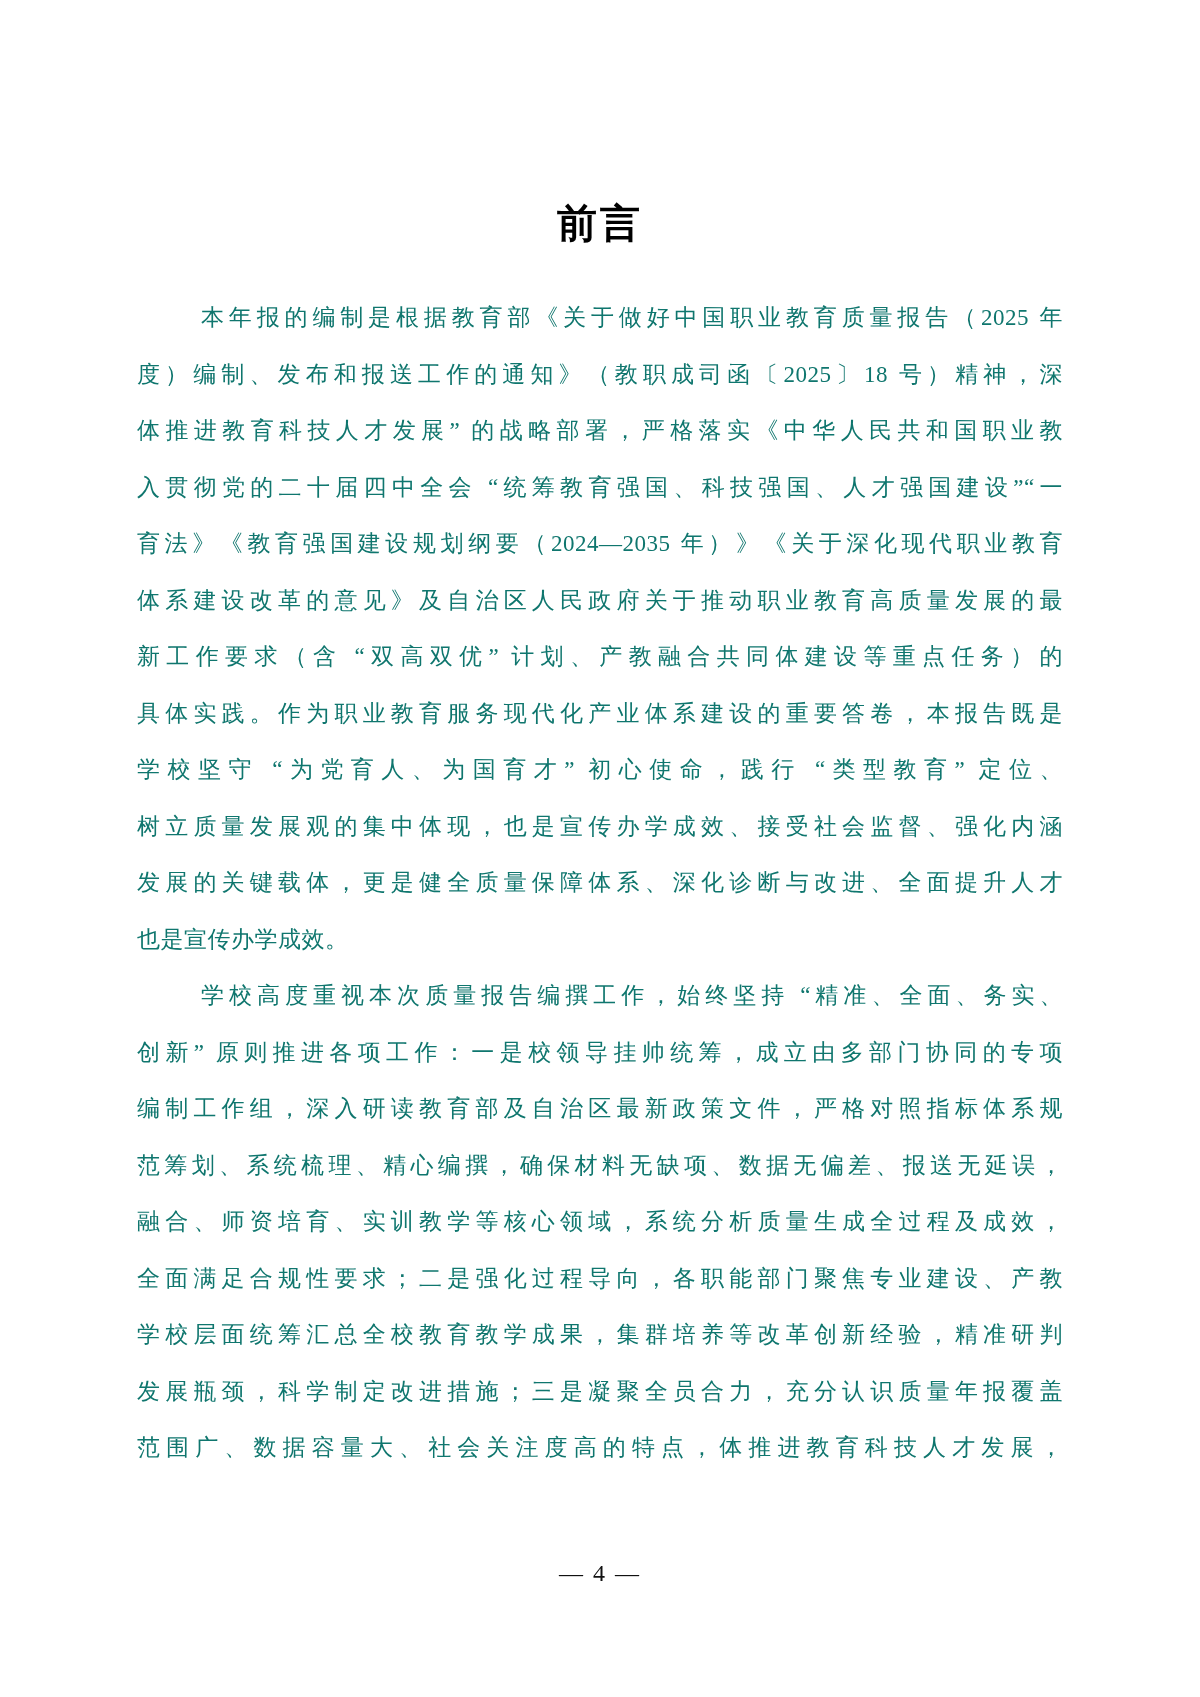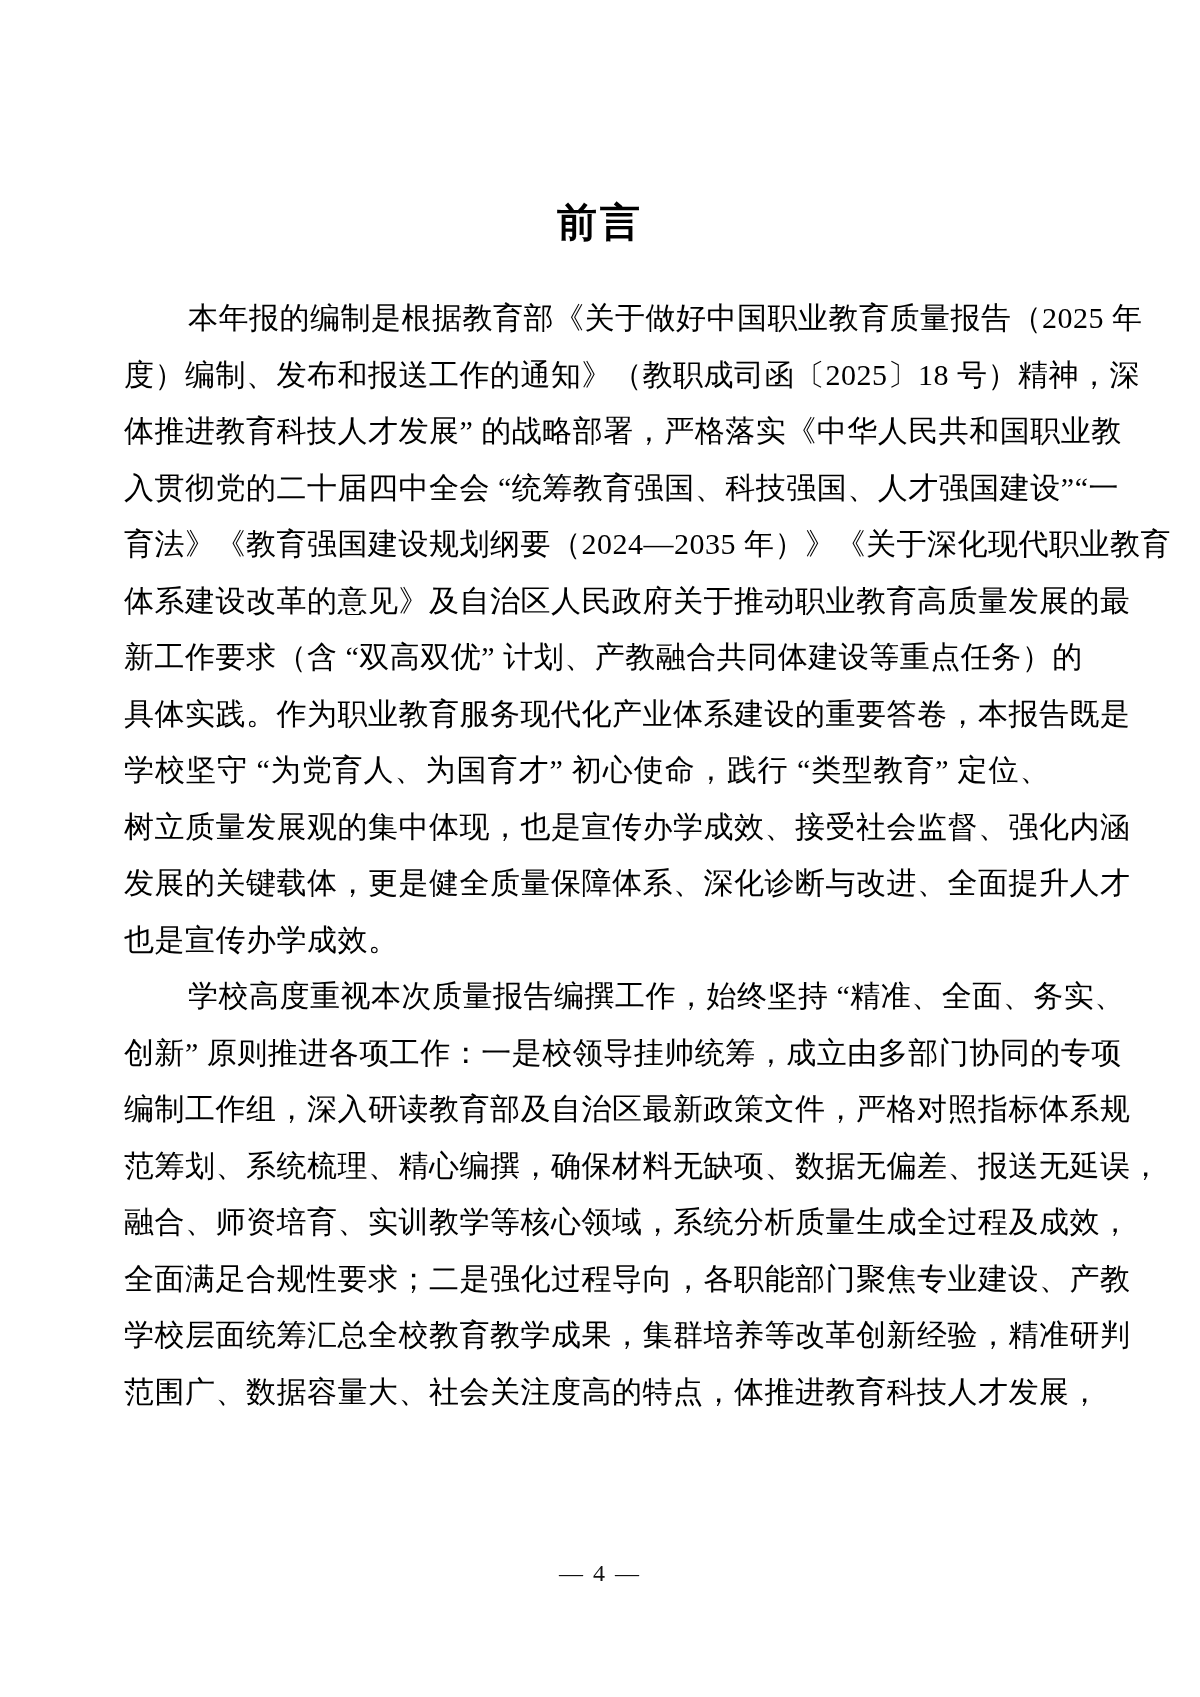--- a/index.html
+++ b/index.html
@@ -15,35 +15,35 @@
     color: #111111;
     overflow: hidden;
     font-family: "Liberation Serif", "DejaVu Serif", serif;
   }
   .doc-title {
     position: absolute;
     top: 176px;
     left: 0;
     right: 0;
     text-align: center;
-    font-family: Liberation Serif, serif;
+    font-family: Liberation Sans, sans-serif;
     font-weight: 700;
     font-size: 40px;
     line-height: 1;
     letter-spacing: 3px;
     color: #000000;
   }
   .doc-body {
     position: absolute;
-    left: 124px;
+    left: 137px;
     top: 290px;
     width: 926px;
-    font-size: 30px;
+    font-size: 23px;
     line-height: 56.5px;
-    color: #000000;
+    color: #0f766e;
   }
   .paragraph {
     margin: 0;
     padding: 0;
   }
   .line {
     display: block;
     white-space: nowrap;
     text-align: justify;
     text-align-last: justify;
@@ -88,19 +88,20 @@
         <div class="line para-end">也是宣传办学成效。</div>
       </div>
       <div class="paragraph">
         <div class="line first">学校高度重视本次质量报告编撰工作，始终坚持 “精准、全面、务实、</div>
         <div class="line">创新” 原则推进各项工作：一是校领导挂帅统筹，成立由多部门协同的专项</div>
         <div class="line">编制工作组，深入研读教育部及自治区最新政策文件，严格对照指标体系规</div>
         <div class="line">范筹划、系统梳理、精心编撰，确保材料无缺项、数据无偏差、报送无延误，</div>
         <div class="line">融合、师资培育、实训教学等核心领域，系统分析质量生成全过程及成效，</div>
         <div class="line">全面满足合规性要求；二是强化过程导向，各职能部门聚焦专业建设、产教</div>
         <div class="line">学校层面统筹汇总全校教育教学成果，集群培养等改革创新经验，精准研判</div>
+        <div class="line">发展瓶颈，科学制定改进措施；三是凝聚全员合力，充分认识质量年报覆盖</div>
         <div class="line">范围广、数据容量大、社会关注度高的特点，体推进教育科技人才发展，</div>
       </div>
     </div>
   <div class="page-footer">
     <span>— 4 —</span>
   </div>
 </div>
 
 </body></html>

